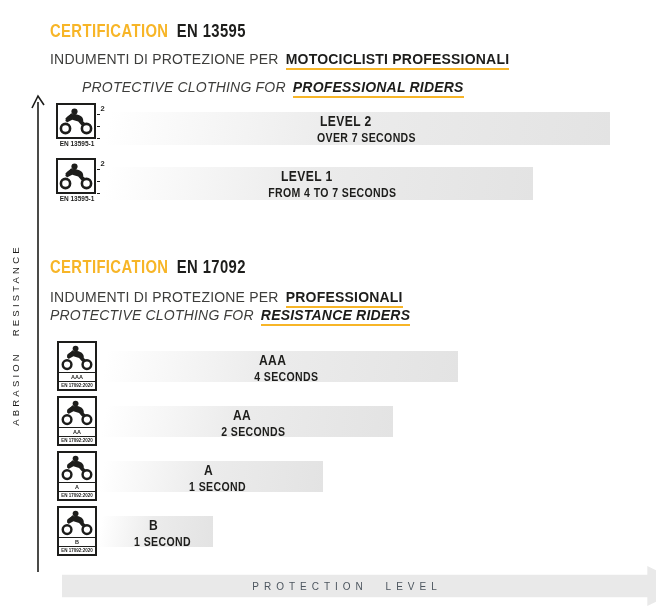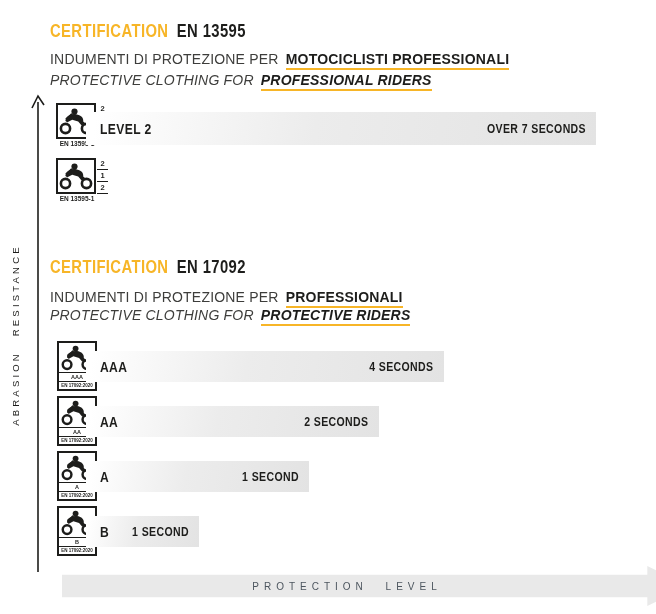--- a/index.html
+++ b/index.html
@@ -22,22 +22,22 @@
   .sec-title{position:absolute;left:50px;font-size:19px;font-weight:bold;white-space:nowrap;transform:scaleX(0.78);transform-origin:0 50%;letter-spacing:.5px;}
   .sec-title .accent{color:var(--accent);}
   .sec-title .code{color:var(--dark);margin-left:5px;}
 
   
   .subline{position:absolute;left:50px;font-size:14px;color:var(--muted);white-space:nowrap;letter-spacing:.2px;}
   .subline.italic{font-style:italic;}
   .subline .ul{font-weight:bold;color:var(--dark);border-bottom:2px solid var(--accent);padding-bottom:1px;margin-left:3px;}
 
   
-  .bar{position:absolute;left:86px;background:linear-gradient(100deg,#ffffff 2%,#ececec 45%,#e3e3e3 100%);
-       display:flex;align-items:center;justify-content:space-between;padding:0 10px 0 14px;}
+  .bar{position:absolute;left:100px;background:linear-gradient(100deg,#ffffff 2%,#ececec 45%,#e3e3e3 100%);
+       display:flex;align-items:center;justify-content:space-between;padding:0 18px 0 14px;flex-direction:column;}
   .bar.h33{height:33px;}
   .bar.h31{height:31px;}
   .bar .lvl{font-size:15.5px;font-weight:bold;color:var(--dark);}
   .bar .time{font-size:13.5px;font-weight:bold;color:var(--dark);}
 
   
   .icon13595{position:absolute;left:56px;width:54px;}
   .icon13595 .ibox{width:40px;height:36px;border:2px solid var(--dark);background:#fff;display:flex;align-items:center;justify-content:center;}
   .icon13595 .inums{position:absolute;left:41px;top:0;width:11px;}
   .icon13595 .inums span{display:block;width:11px;height:12px;font-size:7.5px;font-weight:bold;line-height:12px;text-align:center;border-bottom:1px solid var(--dark);}
@@ -87,21 +87,21 @@
 
   <div class="sec-title" style="top:20px;">
     <span class="accent">CERTIFICATION</span>
     <span class="code">EN 13595</span>
   </div>
 
   <div class="subline" style="top:51px;">
     <span>INDUMENTI DI PROTEZIONE PER</span>
     <span class="ul">MOTOCICLISTI PROFESSIONALI</span>
   </div>
-  <div class="subline italic" style="top:72px;">
+  <div class="subline italic" style="top:79px;margin-left:32px;">
     <span>PROTECTIVE CLOTHING FOR</span>
     <span class="ul">PROFESSIONAL RIDERS</span>
   </div>
 
   <div class="icon13595" style="top:103px;">
     <div class="ibox">
       <svg class="picto" width="36" height="28" viewBox="0 0 36 28">
           <use href="#moto"></use>
         </svg>
     </div>
@@ -123,33 +123,37 @@
           <use href="#moto"></use>
         </svg>
     </div>
     <div class="inums">
       <span>2</span>
       <span>1</span>
       <span>2</span>
     </div>
     <div class="icap">EN 13595-1</div>
   </div>
+  <div class="bar h33" style="top: 167px; width: 433px;">
+    <span class="lvl cnd">LEVEL 1</span>
+    <span class="time cnd-r">FROM 4 TO 7 SECONDS</span>
+  </div>
 
   <div class="sec-title" style="top:256px;">
     <span class="accent">CERTIFICATION</span>
     <span class="code">EN 17092</span>
   </div>
 
   <div class="subline" style="top:289px;">
     <span>INDUMENTI DI PROTEZIONE PER</span>
     <span class="ul">PROFESSIONALI</span>
   </div>
   <div class="subline italic" style="top:307px;">
     <span>PROTECTIVE CLOTHING FOR</span>
-    <span class="ul">PROTECTIVE RIDERS</span>
+    <span class="ul">RESISTANCE RIDERS</span>
   </div>
 
   <div class="icon17092" style="top:341px;">
     <div class="pictowrap">
       <svg class="picto" width="34" height="27" viewBox="0 0 36 28">
           <use href="#moto"></use>
         </svg>
     </div>
     <div class="iclass">AAA</div>
     <div class="icap2">EN 17092:2020</div>

